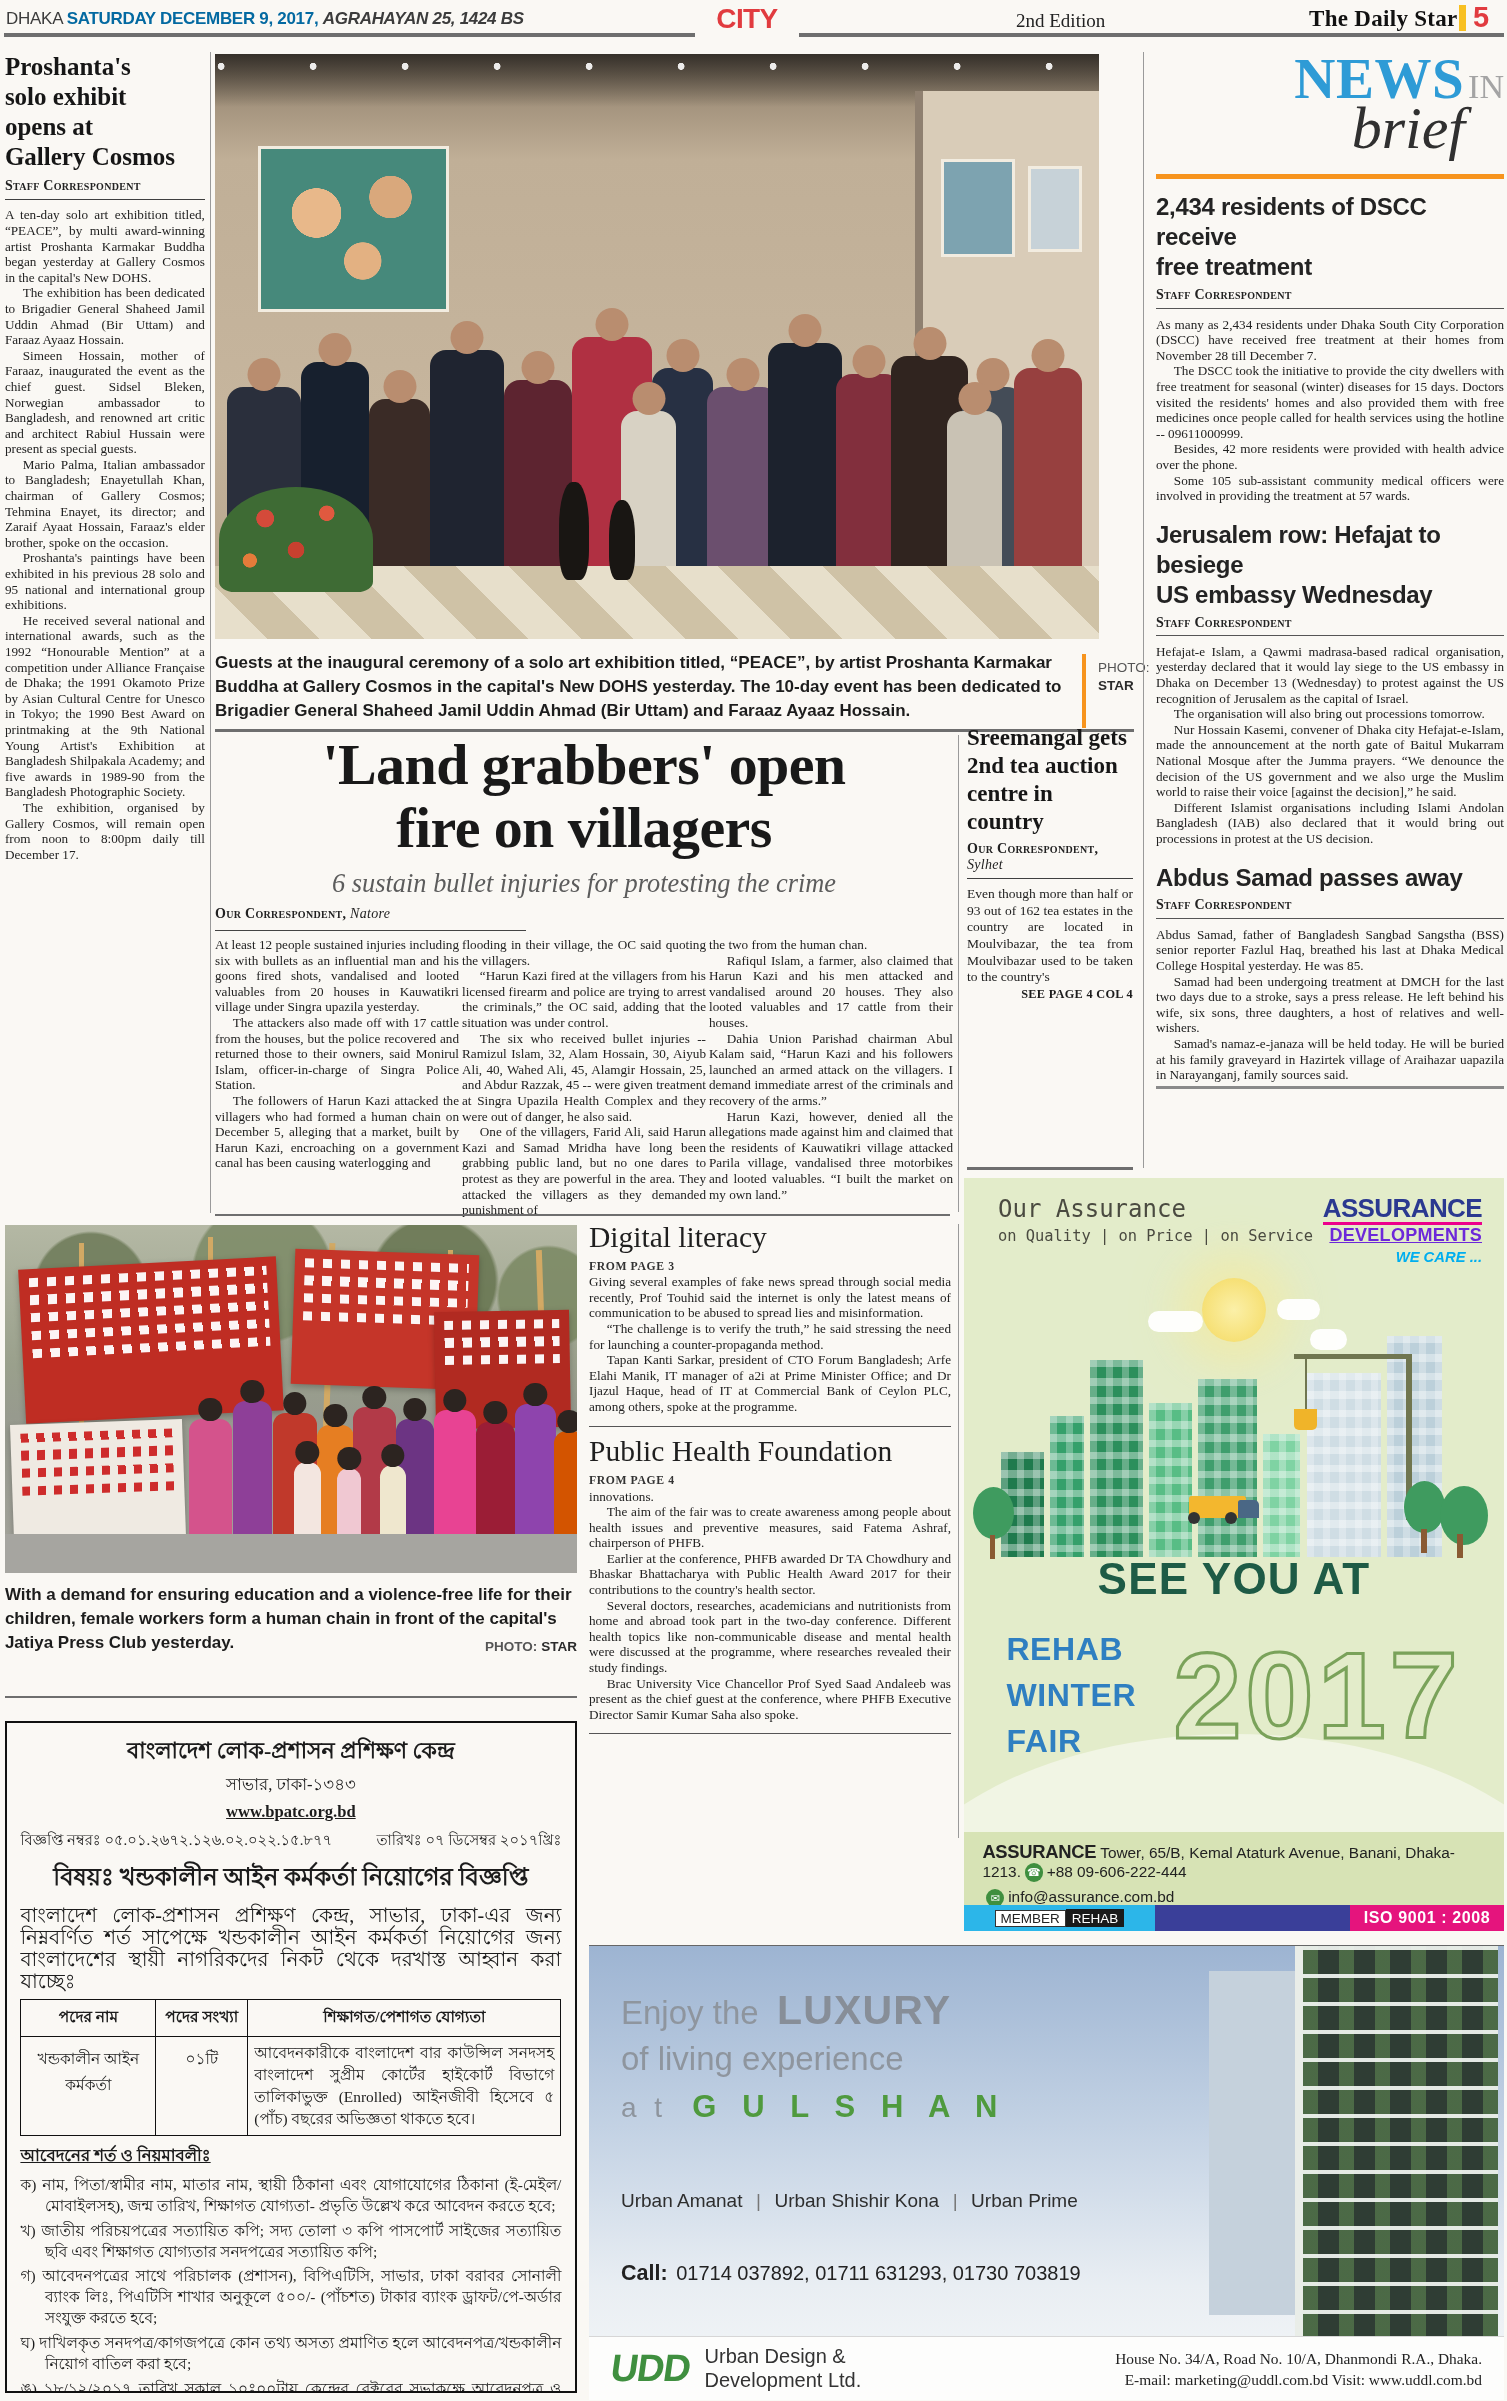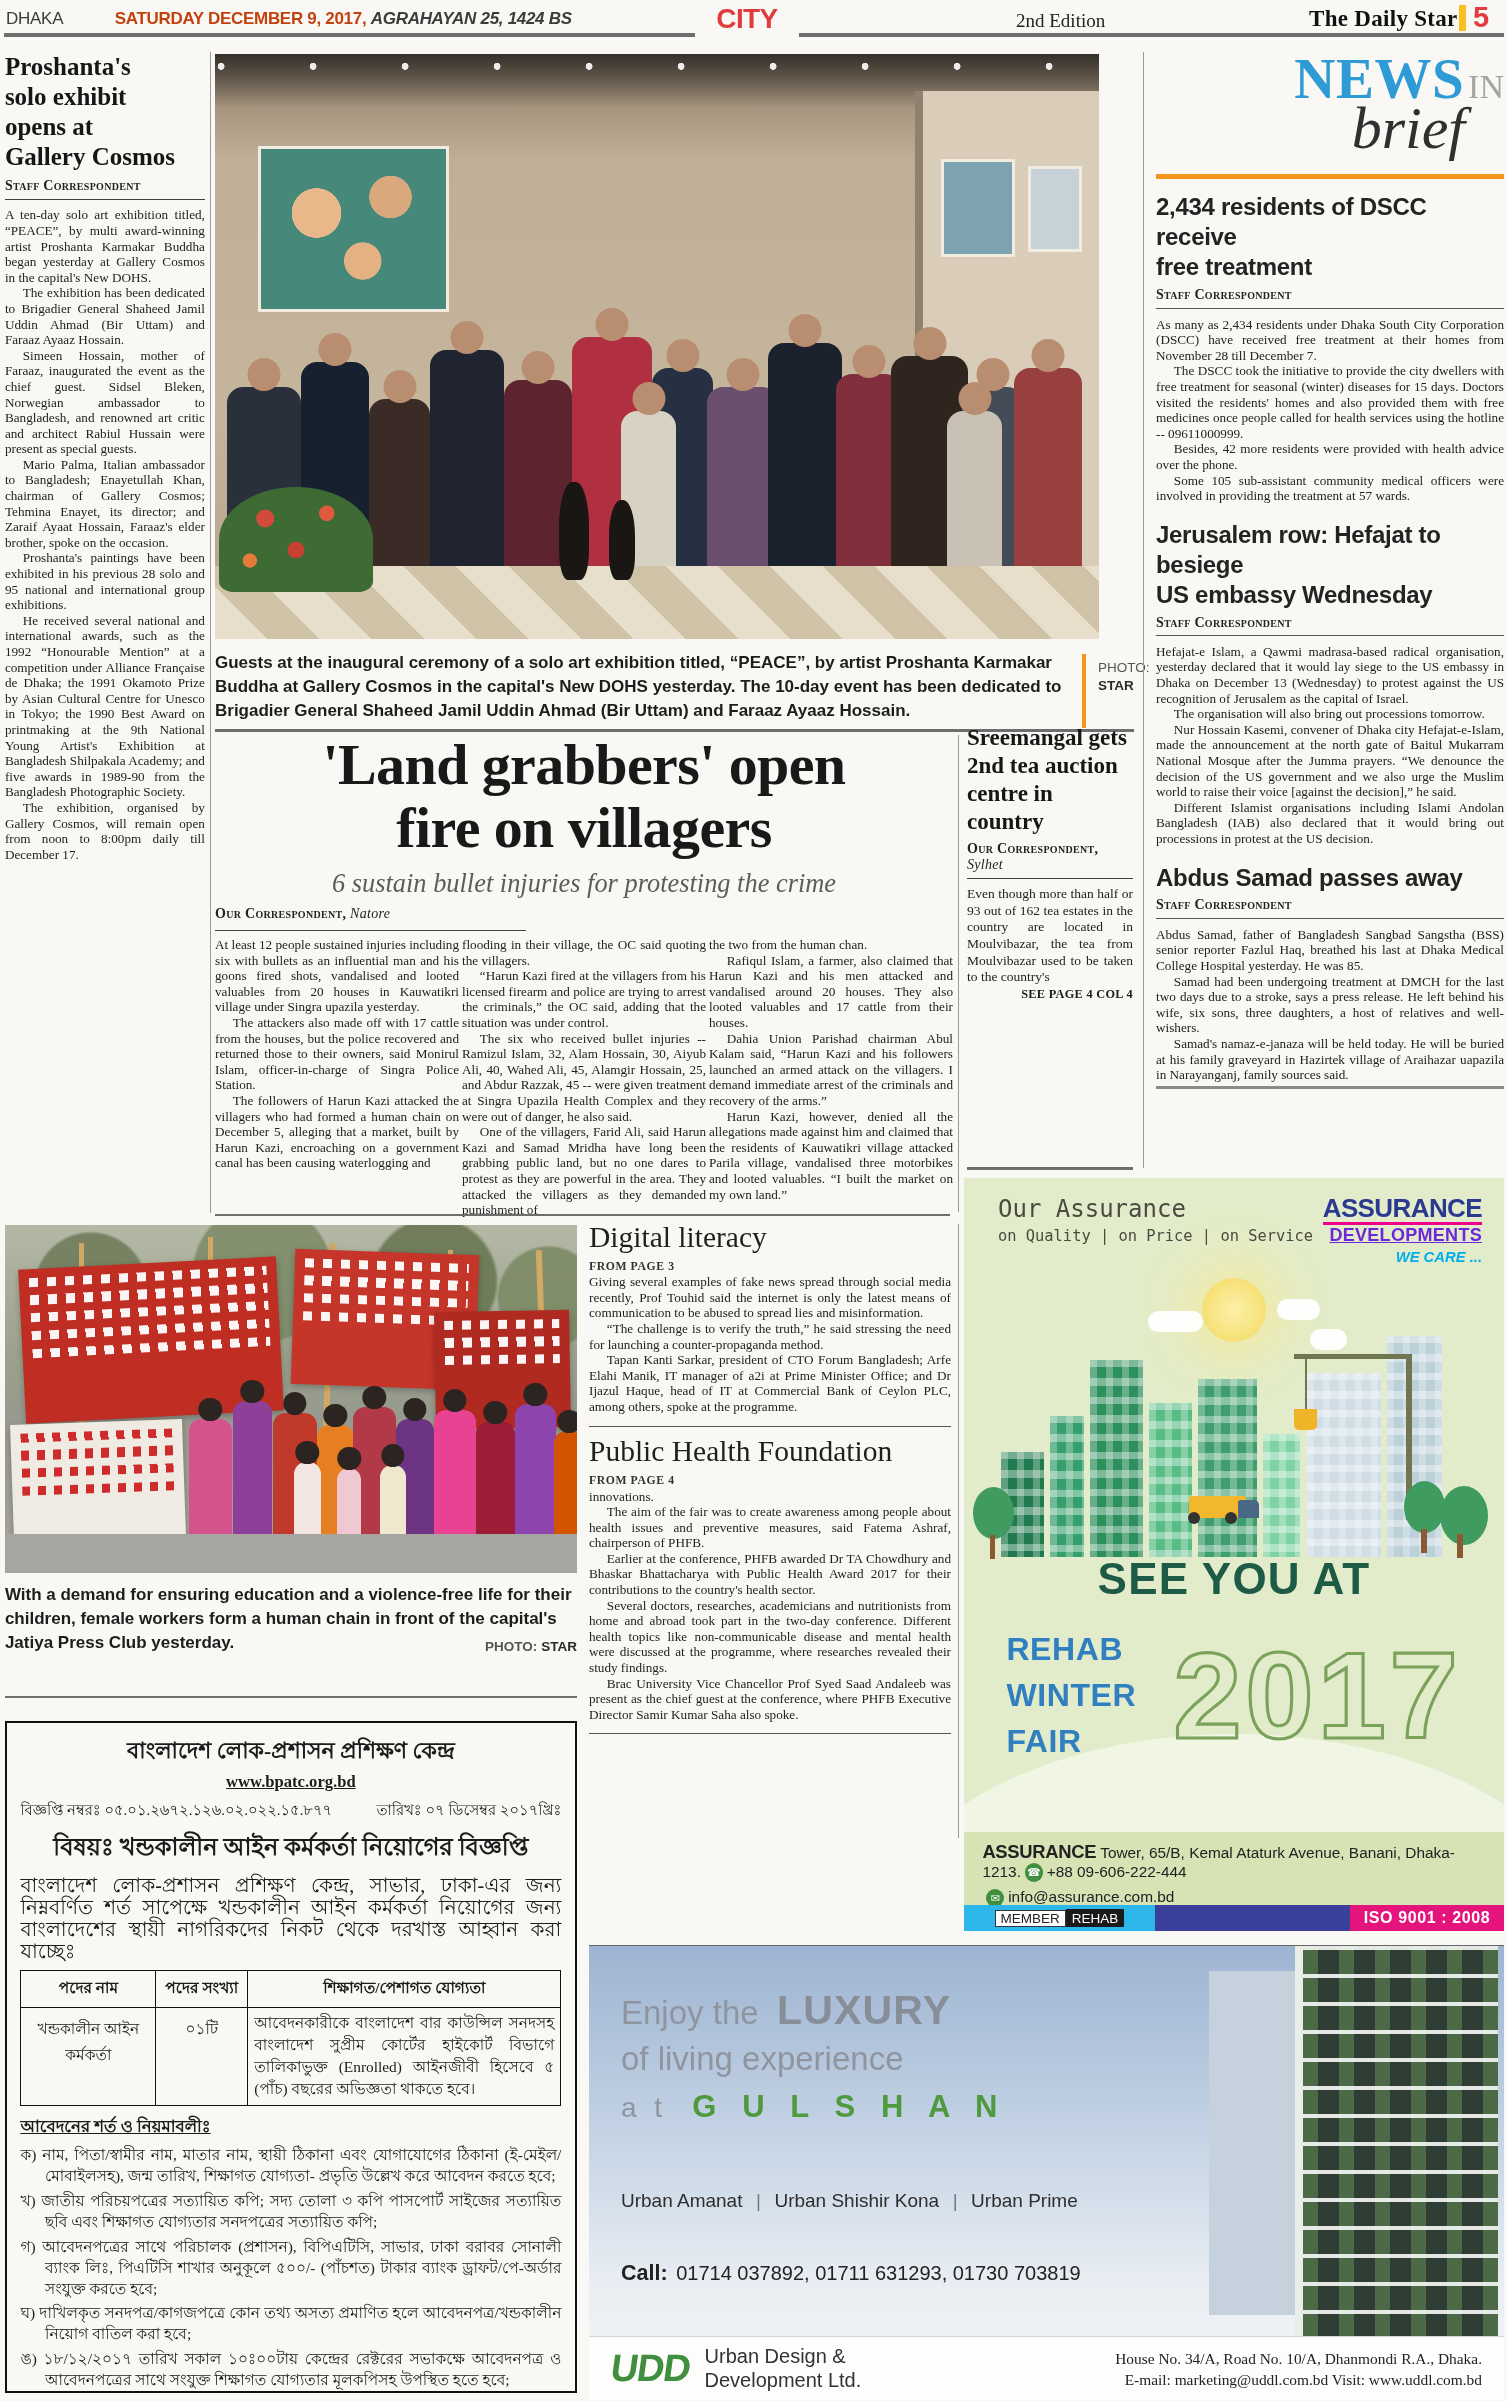--- a/index.html
+++ b/index.html
@@ -4,21 +4,21 @@
 <style>
   * { margin:0; padding:0; box-sizing:border-box; }
   body { background:#e9e7e2; font-family:"Liberation Serif","DejaVu Serif",serif; }
   #page { position:relative; width:1508px; height:2401px; margin:0 auto; background:#faf8f4; overflow:hidden; color:#1c1c1c; }
   .abs { position:absolute; }
   .hrule { position:absolute; background:#6e6e6e; }
   .vrule { position:absolute; background:#9a9a9a; width:1.2px; }
 
   
   .mast-date { position:absolute; left:6.1px; top:8.6px; font-family:"Liberation Sans",sans-serif; font-size:17px; color:#3c3c3c; letter-spacing:-0.3px; }
-  .mast-date b { color:#c2410c;margin-left:48px; }
+  .mast-date b { color:#0369a1; }
   .mast-date i { font-weight:bold; }
   .mast-city { position:absolute; left:701px; top:2.5px; width:92px; text-align:center; font-family:"Liberation Sans",sans-serif; font-weight:bold; font-size:28px; color:#e13b3f; letter-spacing:-0.6px; }
   .mast-edition { position:absolute; left:1016px; top:9.8px; font-size:19px; color:#222; }
   .mast-paper { position:absolute; left:1309px; top:6.1px; font-size:23px; font-weight:bold; letter-spacing:0.3px; color:#111; }
   .mast-bar { position:absolute; left:1459px; top:4.9px; width:6.8px; height:26px; background:#f8c021; }
   .mast-page { position:absolute; left:1473px; top:1.2px; font-family:"Liberation Sans",sans-serif; font-weight:bold; font-size:29px; color:#e13b3f; }
 
   
   .headline-serif { font-weight:600; color:#161616; white-space:pre-line; }
   .byline { font-variant:small-caps; font-weight:600; font-size:14px; letter-spacing:0.3px; color:#222; }
@@ -379,20 +379,21 @@
       </div>
     <div class="cp-road"></div>
   </div>
   <div id="chaincaption">
     <div class="caption"><span>With a demand for ensuring education and a violence-free life for their children, female workers form a human chain in front of the capital's Jatiya Press Club yesterday.</span><span class="credit" style="float:right;">&nbsp;&nbsp;<span>PHOTO:</span> <b>STAR</b></span></div>
   </div>
   <div class="hrule" style="left:4.9px; top:1696px; width:572px; height:1.8px;"></div>
 
   <div id="bpatc">
     <div class="c bp-org">বাংলাদেশ লোক-প্রশাসন প্রশিক্ষণ কেন্দ্র</div>
+    <div class="c bp-addr">সাভার, ঢাকা-১৩৪৩</div>
     <div class="c bp-web">www.bpatc.org.bd</div>
     <div class="bp-memrow">
         <span>বিজ্ঞপ্তি নম্বরঃ ০৫.০১.২৬৭২.১২৬.০২.০২২.১৫.৮৭৭</span>
         <span>তারিখঃ ০৭ ডিসেম্বর ২০১৭খ্রিঃ</span>
       </div>
     <div class="c bp-sub">বিষয়ঃ খন্ডকালীন আইন কর্মকর্তা নিয়োগের বিজ্ঞপ্তি</div>
     <div class="bp-intro">বাংলাদেশ লোক-প্রশাসন প্রশিক্ষণ কেন্দ্র, সাভার, ঢাকা-এর জন্য নিম্নবর্ণিত শর্ত সাপেক্ষে খন্ডকালীন আইন কর্মকর্তা নিয়োগের জন্য বাংলাদেশের স্থায়ী নাগরিকদের নিকট থেকে দরখাস্ত আহ্বান করা যাচ্ছেঃ</div>
     <table class="bp-table">
       <tbody>
           <tr>

